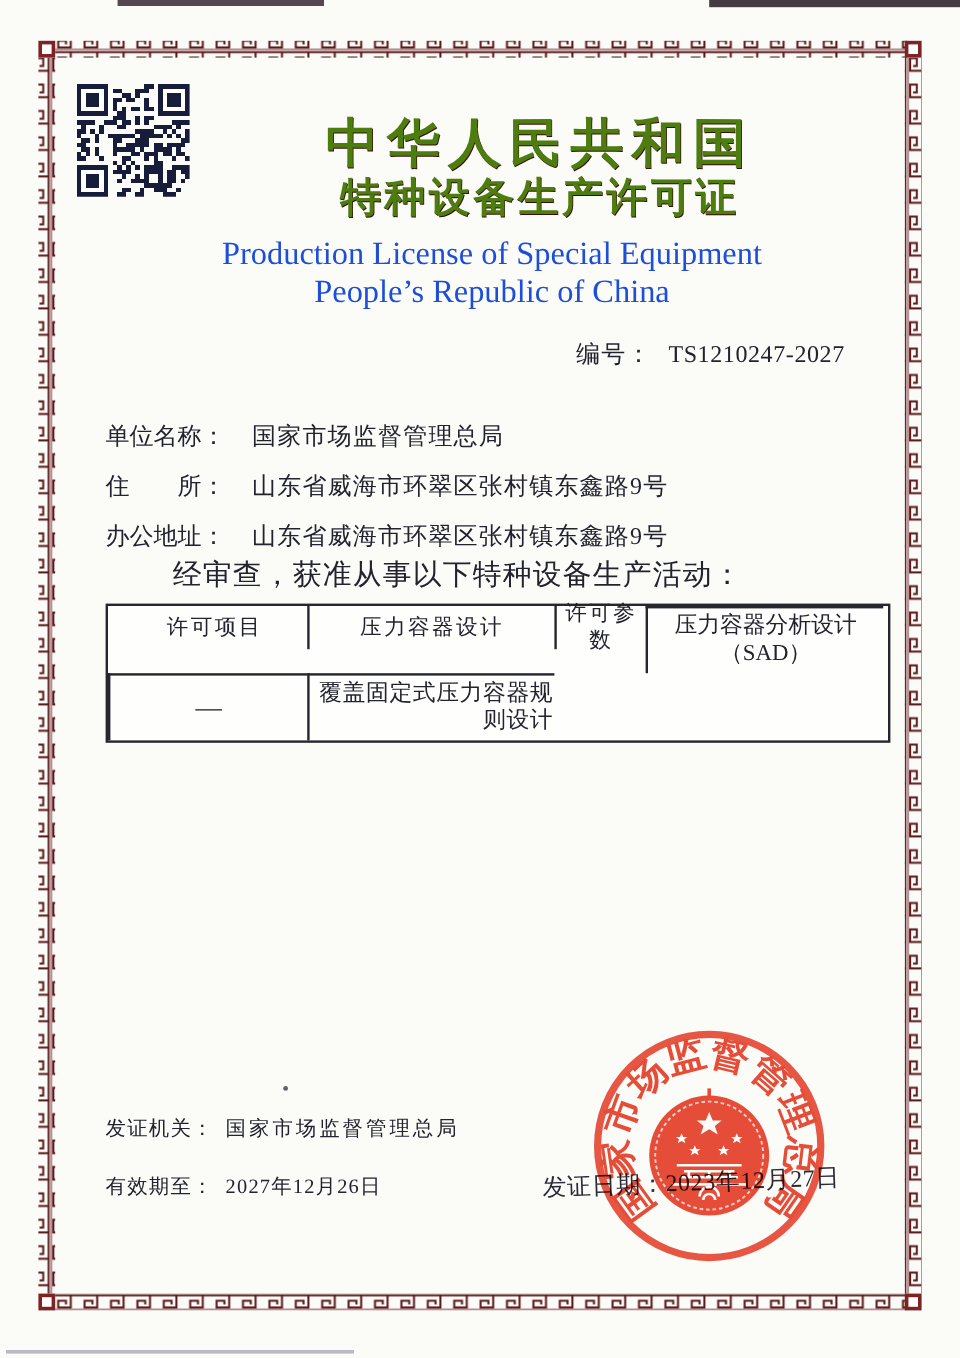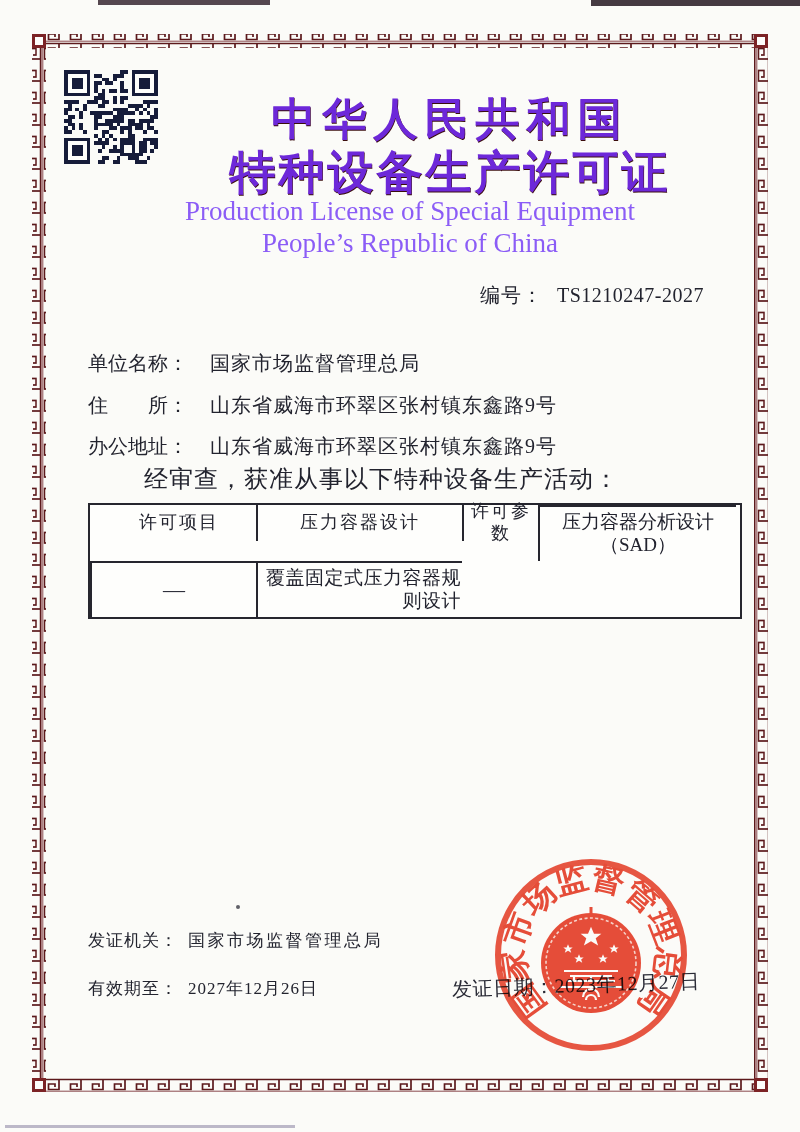--- a/index.html
+++ b/index.html
@@ -14,24 +14,24 @@
   .artifact-top-1{left:98px;top:0;width:172px;height:5px;background:#2c1a24;opacity:.8;}
   .artifact-top-2{left:591px;top:0;width:209px;height:6px;background:#241722;opacity:.85;}
   .artifact-bottom{left:5px;top:1125px;width:290px;height:3px;background:#9a93ad;opacity:.65;}
   .artifact-dot{left:236px;top:905px;width:4px;height:4px;background:#3a3a44;border-radius:50%;opacity:.8;}
 
   .border-frame{left:0;top:0;width:800px;height:1132px;pointer-events:none;}
 
   .qr{left:64px;top:70px;width:94px;height:94px;}
 
   .title-cn{left:100px;top:90px;width:700px;text-align:center;
-    font-weight:bold;color:#6d28d9;text-shadow:0.6px 0.6px 0 #3a0c0c;}
+    font-weight:bold;color:#4d7c0f;text-shadow:0.6px 0.6px 0 #3a0c0c;}
   .title-cn.l1{font-size:44px;letter-spacing:7px;}
-  .title-cn.l2{top:142px;font-size:46px;letter-spacing:3px;}
-  .title-en{left:20px;top:196px;width:780px;text-align:center;font-size:27px;color:#8b5cf6;}
+  .title-cn.l2{top:142px;font-size:34px;letter-spacing:3px;}
+  .title-en{left:20px;top:196px;width:780px;text-align:center;font-size:27px;color:#1d4ed8;}
   .title-en.l2{top:228px;}
 
   .license-no{left:480px;top:282px;font-size:20px;letter-spacing:1px;}
   .license-no .num{font-family:"Liberation Serif","DejaVu Serif",serif;letter-spacing:0.5px;margin-left:14px;}
 
   .field-row{left:88px;font-size:20px;white-space:nowrap;}
   .field-row .lab{display:inline-block;width:112px;}
   .field-row .val{margin-left:10px;letter-spacing:1px;}
   .row-company{top:350px;}
   .row-residence{top:392px;}

